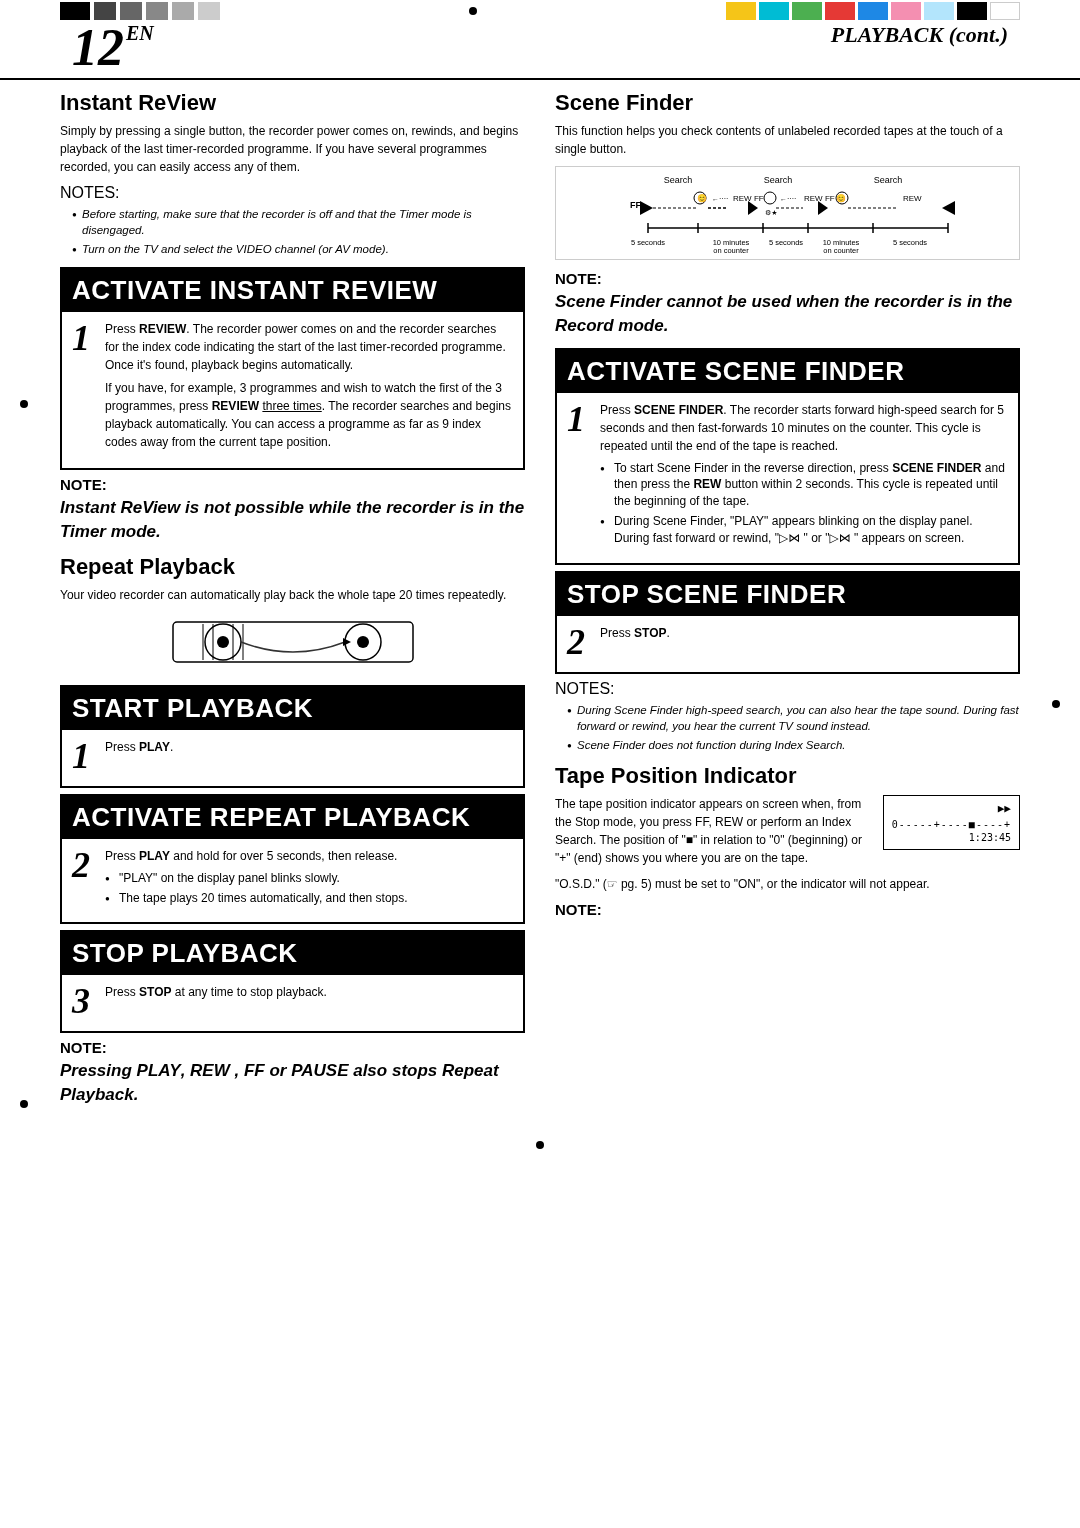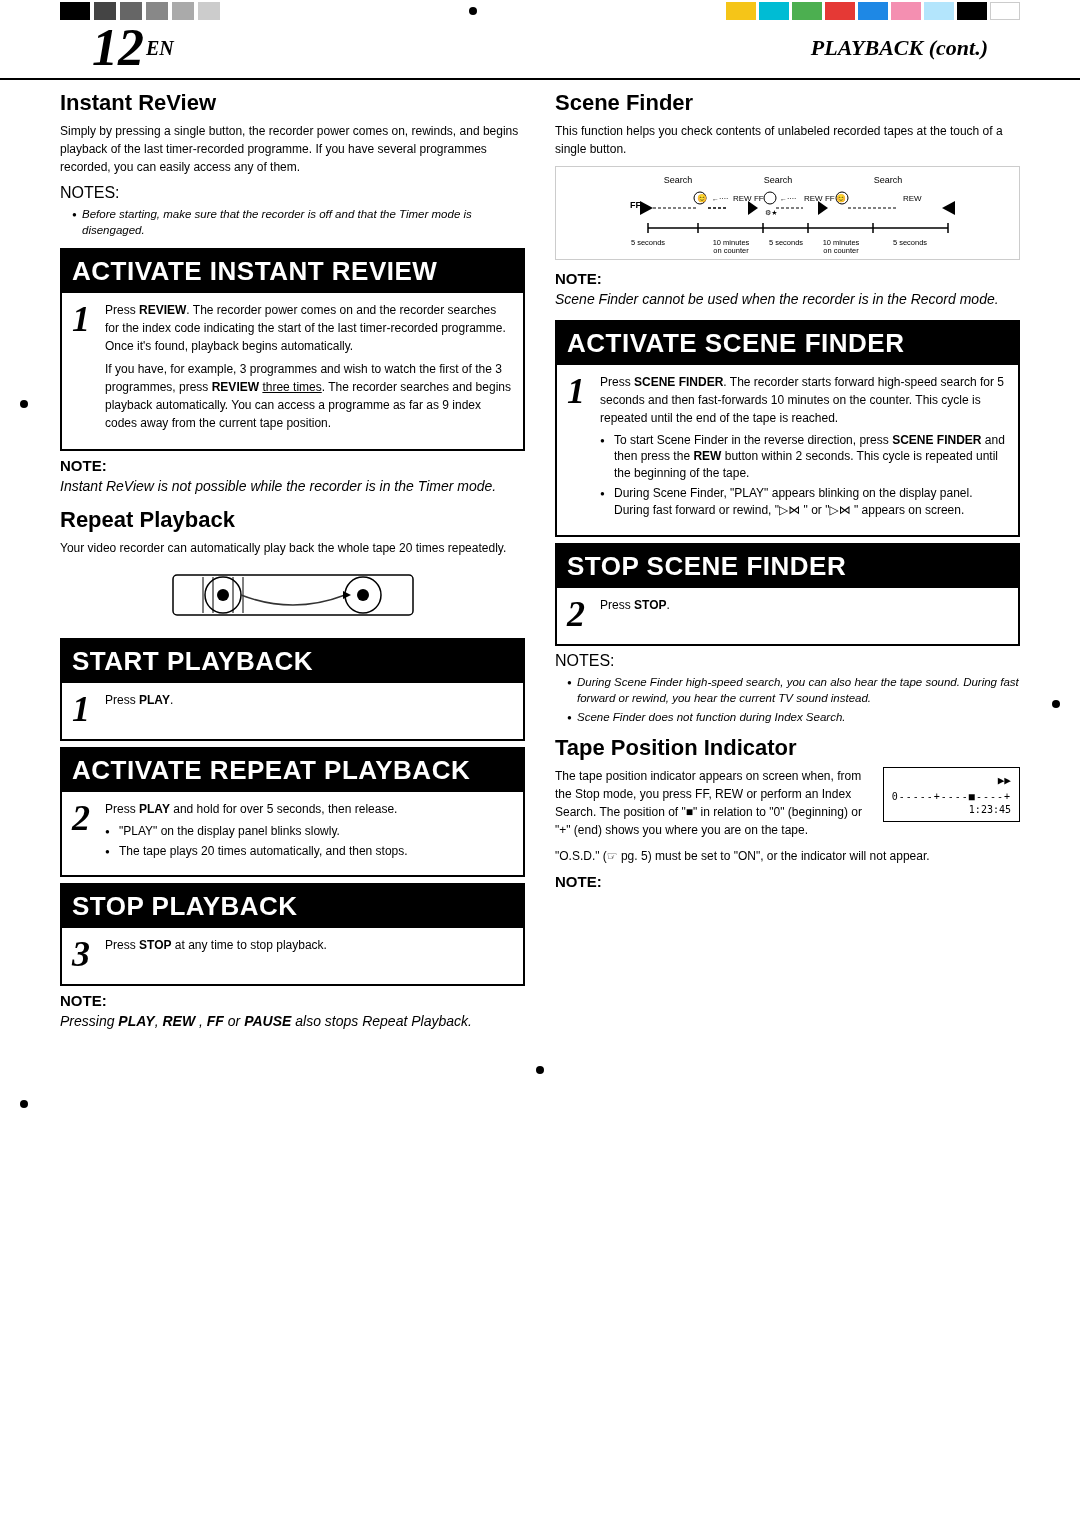--- a/index.html
+++ b/index.html
@@ -44,22 +44,22 @@
     .green-block { background: #4caf50; }
     .red-block { background: #e53935; }
     .blue-block { background: #1e88e5; }
     .pink-block { background: #f48fb1; }
     .lightblue-block { background: #b3e5fc; }
     .white-block { background: #fff; border: 1px solid #ccc; }
 
     
     .page-header {
       display: flex;
-      align-items: center;
-      padding: 0 92px;
+      align-items: flex-start;
+      padding: 0 72px;
       margin-bottom: 10px;
       border-bottom: 2px solid #000;
       padding-bottom: 4px;
     }
     .page-number {
       font-size: 52px;
       font-weight: bold;
       font-style: italic;
       line-height: 1;
       font-family: Georgia, serif;
@@ -130,24 +130,25 @@
       left: 0;
       font-size: 8px;
       top: 3px;
     }
     .note-header {
       font-size: 15px;
       font-weight: bold;
       margin-bottom: 3px;
     }
     .note-text {
-      font-size: 14px;
+      font-size: 17px;
       font-style: italic;
       line-height: 1.4;
       margin-bottom: 10px;
+      font-weight: bold;
     }
 
     
     .step-box {
       border: 2px solid #000;
       margin-bottom: 6px;
     }
     .step-box-header {
       background: #000;
       color: #fff;
@@ -294,20 +295,21 @@
 
   <div class="col-left">
 
     <div>
       <div class="section-title">Instant ReView</div>
       <div class="section-text">Simply by pressing a single button, the recorder power comes on, rewinds, and begins playback of the last timer-recorded programme. If you have several programmes recorded, you can easily access any of them.</div>
 
       <div class="notes-header">NOTES:</div>
       <ul class="notes-list">
         <li>Before starting, make sure that the recorder is off and that the Timer mode is disengaged.</li>
+        <li>Turn on the TV and select the VIDEO channel (or AV mode).</li>
       </ul>
 
       <div class="step-box">
         <div class="step-box-header">
           <span>ACTIVATE INSTANT REVIEW</span>
         </div>
         <div class="step-box-body">
           <div class="step-row">
             <div class="step-num">1</div>
             <div class="step-content">

